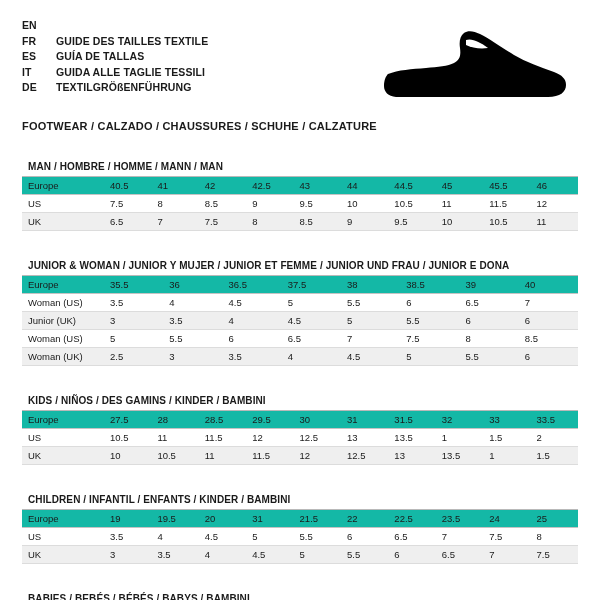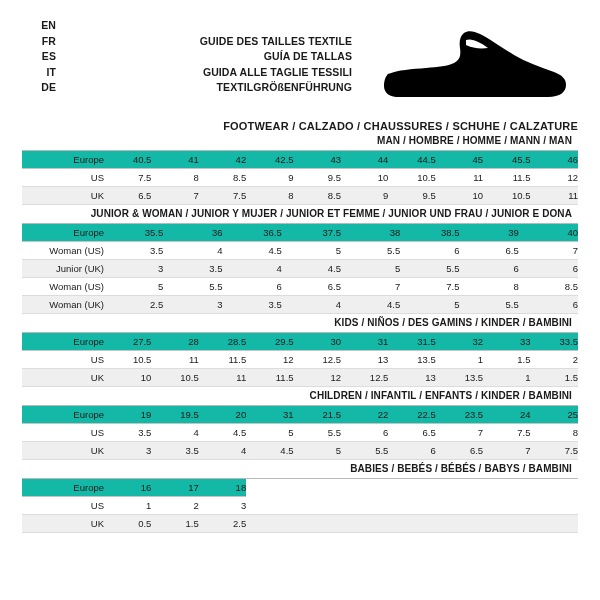--- a/index.html
+++ b/index.html
@@ -10,21 +10,20 @@
     height: 600px;
     background: #ffffff;
     font-family: "Liberation Sans", sans-serif;
     color: #1a1a1a;
   }
   .page {
     position: relative;
     width: 600px;
     height: 600px;
     padding: 18px 22px 16px 22px;
-    text-align: right;
   }
   
   .header {
     display: flex;
     align-items: flex-start;
     justify-content: space-between;
   }
   .lang-block { width: 330px; }
   .lang-row {
     display: flex;
@@ -41,21 +40,21 @@
     margin-top: 12px;
     margin-right: 8px;
   }
   .footwear-line {
     margin-top: 16px;
     font-size: 11px;
     font-weight: bold;
     letter-spacing: 0.2px;
   }
   
-  .section { margin-top: 0; }
+  .section { margin-top: 26px; }
   .section-title {
     font-size: 10px;
     font-weight: bold;
     padding: 3px 6px 4px 6px;
     border-bottom: 1px solid #b9b9b9;
     letter-spacing: 0.1px;
   }
   table {
     width: 100%;
     border-collapse: collapse;

